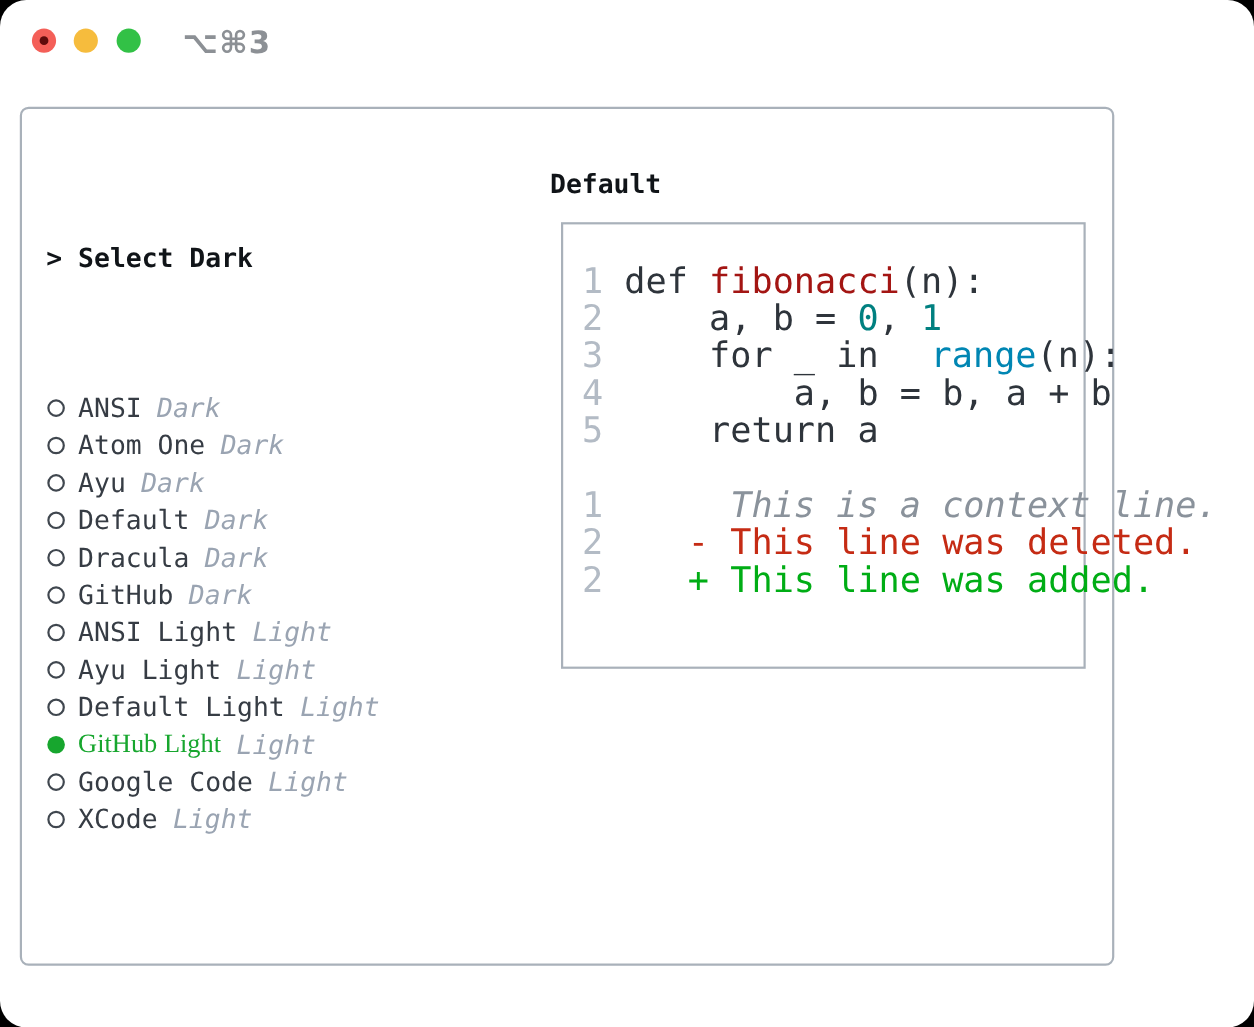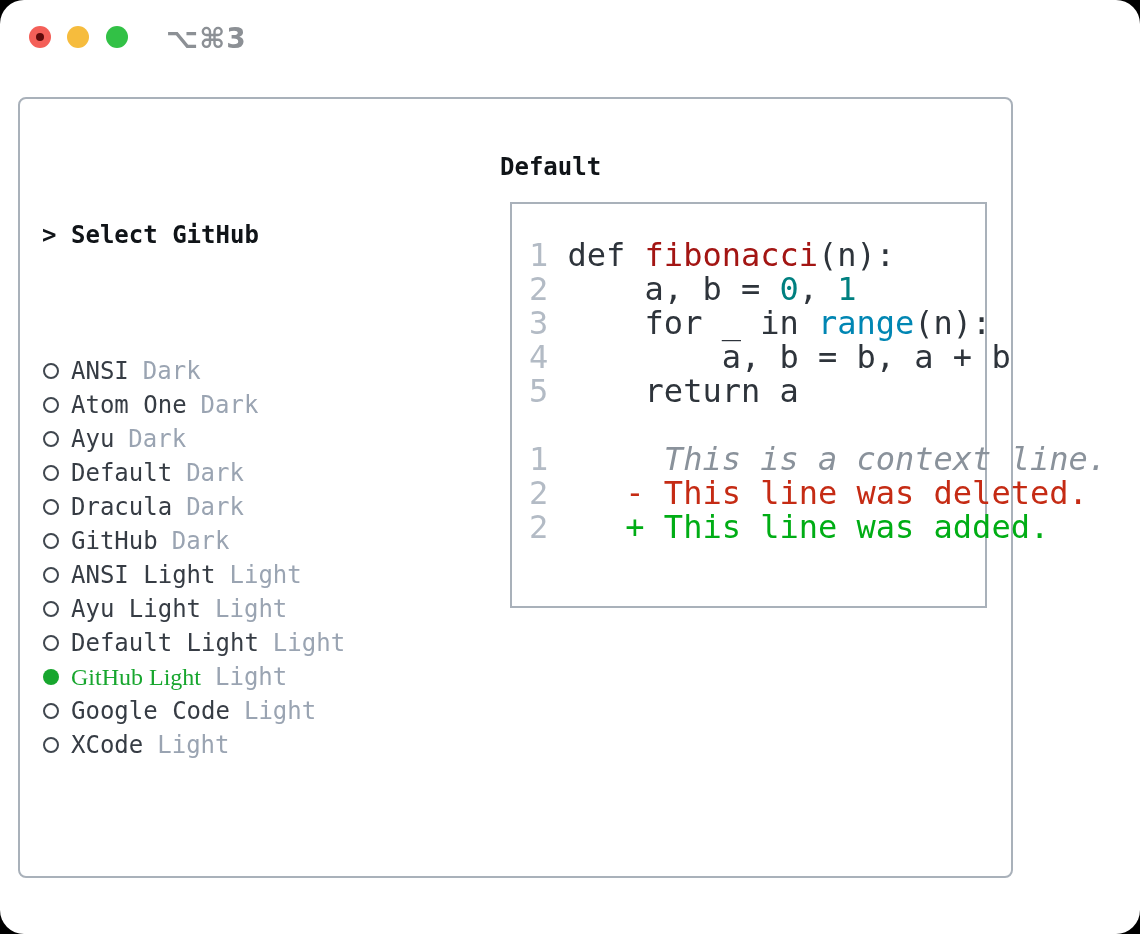--- a/index.html
+++ b/index.html
@@ -64,21 +64,21 @@
     border-radius: 50%;
     margin-left: 1px;
   }
   .radio.selected {
     width: 16px; height: 16px;
     border: none;
     background: var(--accent_green, #17a62e);
   }
   .theme-name { color: var(--item_text, #363c44); }
   .theme-name.selected { color: var(--accent_green, #17a62e); font-family: Liberation Serif, serif; }
-  .variant { color: var(--variant_gray, #9aa4b2); margin-left: 14px; }
+  .variant { color: var(--variant_gray, #9aa4b2); margin-left: 14px; font-style: italic; }
   
   .preview-label {
     position: absolute; left: 480px; top: 51px;
     height: 34px; line-height: 34px;
     font-size: 24px; font-weight: 700;
     color: var(--header_text, #101418);
   }
   .preview-box {
     position: absolute; left: 490px; top: 103px;
     width: 477px; height: 406px;
@@ -89,21 +89,21 @@
   .code {
     position: absolute; left: 17px; top: 34px;
     font-size: 32px; line-height: 34px;
     white-space: pre;
     color: var(--code_base, #2e343b);
   }
   .code .ln { color: var(--lineno, #b3bbc5); }
   .tok-base { color: var(--code_base, #2e343b); }
   .tok-func { color: var(--code_function, #a31513); }
   .tok-num { color: var(--code_number, #008080); }
-  .tok-builtin { color: var(--code_builtin, #0086b3); }
+  .tok-builtin { color: var(--code_builtin, #0086b3); margin-left: 28px; }
   .diff-context { color: var(--diff_context, #8a929b); font-style: italic; }
   .diff-deleted { color: var(--diff_deleted, #c52b14); }
   .diff-added { color: var(--diff_added, #00ad15); }
 </style>
 </head>
 <body>
 
 <div class="card">
 
   <div class="titlebar">
@@ -113,21 +113,21 @@
     <span class="tl yellow"></span>
     <span class="tl green"></span>
     <span class="win-title">⌥⌘3</span>
   </div>
 
   <div class="panel">
 
     <div class="left-col">
       <div class="row">
         <span class="slot prompt">&gt;</span>
-        <span class="section-header">Select GitHub</span>
+        <span class="section-header">Select Dark</span>
       </div>
 
       <div id="theme-list"><div class="row"><span class="slot"><span class="radio"></span></span><span class="theme-name">ANSI</span><span class="variant">Dark</span></div><div class="row"><span class="slot"><span class="radio"></span></span><span class="theme-name">Atom One</span><span class="variant">Dark</span></div><div class="row"><span class="slot"><span class="radio"></span></span><span class="theme-name">Ayu</span><span class="variant">Dark</span></div><div class="row"><span class="slot"><span class="radio"></span></span><span class="theme-name">Default</span><span class="variant">Dark</span></div><div class="row"><span class="slot"><span class="radio"></span></span><span class="theme-name">Dracula</span><span class="variant">Dark</span></div><div class="row"><span class="slot"><span class="radio"></span></span><span class="theme-name">GitHub</span><span class="variant">Dark</span></div><div class="row"><span class="slot"><span class="radio"></span></span><span class="theme-name">ANSI Light</span><span class="variant">Light</span></div><div class="row"><span class="slot"><span class="radio"></span></span><span class="theme-name">Ayu Light</span><span class="variant">Light</span></div><div class="row"><span class="slot"><span class="radio"></span></span><span class="theme-name">Default Light</span><span class="variant">Light</span></div><div class="row"><span class="slot"><span class="radio selected"></span></span><span class="theme-name selected">GitHub Light</span><span class="variant">Light</span></div><div class="row"><span class="slot"><span class="radio"></span></span><span class="theme-name">Google Code</span><span class="variant">Light</span></div><div class="row"><span class="slot"><span class="radio"></span></span><span class="theme-name">XCode</span><span class="variant">Light</span></div></div>
 
       <div class="row"></div>
 
       
 
       
 

